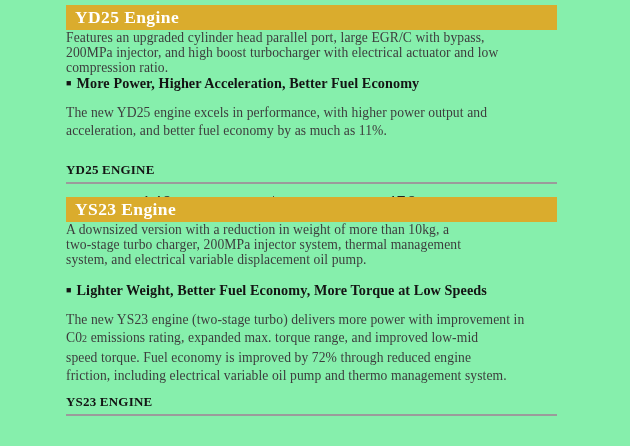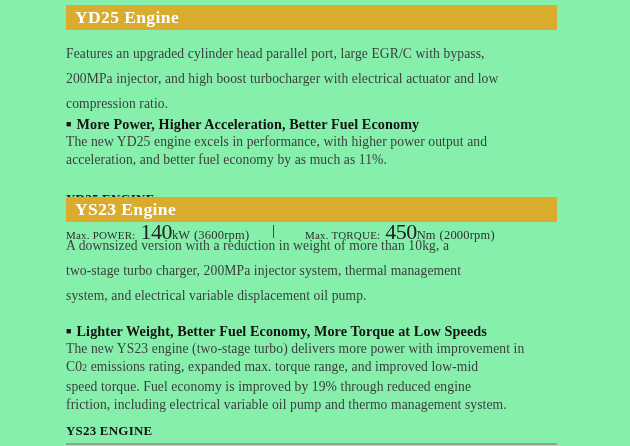--- a/index.html
+++ b/index.html
@@ -13,40 +13,39 @@
   .section{position:absolute;left:66px;width:491px;}
   .section.s0{top:5px;}
   .section.s1{top:197px;}
   .title-bar{
     height:25px;line-height:25px;
     padding-left:9px;
     color:#ffffff;
     font-size:17.5px;font-weight:bold;letter-spacing:0.4px;
   }
   .intro{
-    margin-top:11px;
-    font-size:13.6px;line-height:25px;
+    font-size:13.6px;line-height:15px;
     color:#3d3d3d;letter-spacing:0.1px;
     white-space:pre-line;
   }
   .feature-heading{
     margin-top:0;
     font-size:14.2px;font-weight:bold;color:#141414;
     letter-spacing:0.1px;
   }
   .s1 .feature-heading{margin-top:15px;}
   .bullet{
     display:inline-block;
     font-size:9px;
     vertical-align:2px;
     margin-right:5px;
     color:#141414;
   }
   .feature-body{
-    margin-top:0;
+    margin-top:12px;
     font-size:13.6px;line-height:18.4px;
     color:#3d3d3d;letter-spacing:0.1px;
     white-space:pre-line;
   }
   .body-sub{font-size:10px;}
   .spec-name{
     margin-top:20px;
     font-size:13px;font-weight:bold;color:#141414;
     letter-spacing:0.2px;
   }
@@ -112,20 +111,20 @@
       <span>YS23 Engine</span>
     </div>
     <div class="intro">A downsized version with a reduction in weight of more than 10kg, a
 two-stage turbo charger, 200MPa injector system, thermal management
 system, and electrical variable displacement oil pump.</div>
     <div class="feature-heading">
       <span class="bullet">■</span><span>Lighter Weight, Better Fuel Economy, More Torque at Low Speeds</span>
     </div>
     <div class="feature-body"><span>The new YS23 engine (two-stage turbo) delivers more power with improvement in
 C0</span><span class="body-sub">2</span><span> emissions rating, expanded max. torque range, and improved low-mid
-speed torque. Fuel economy is improved by 19% through reduced engine
+speed torque. Fuel economy is improved by 72% through reduced engine
 friction, including electrical variable oil pump and thermo management system.</span></div>
     <div class="spec-name">YS23 ENGINE</div>
     <div class="rule"></div>
 
   </div>
 
 </div>
 
 </body></html>

